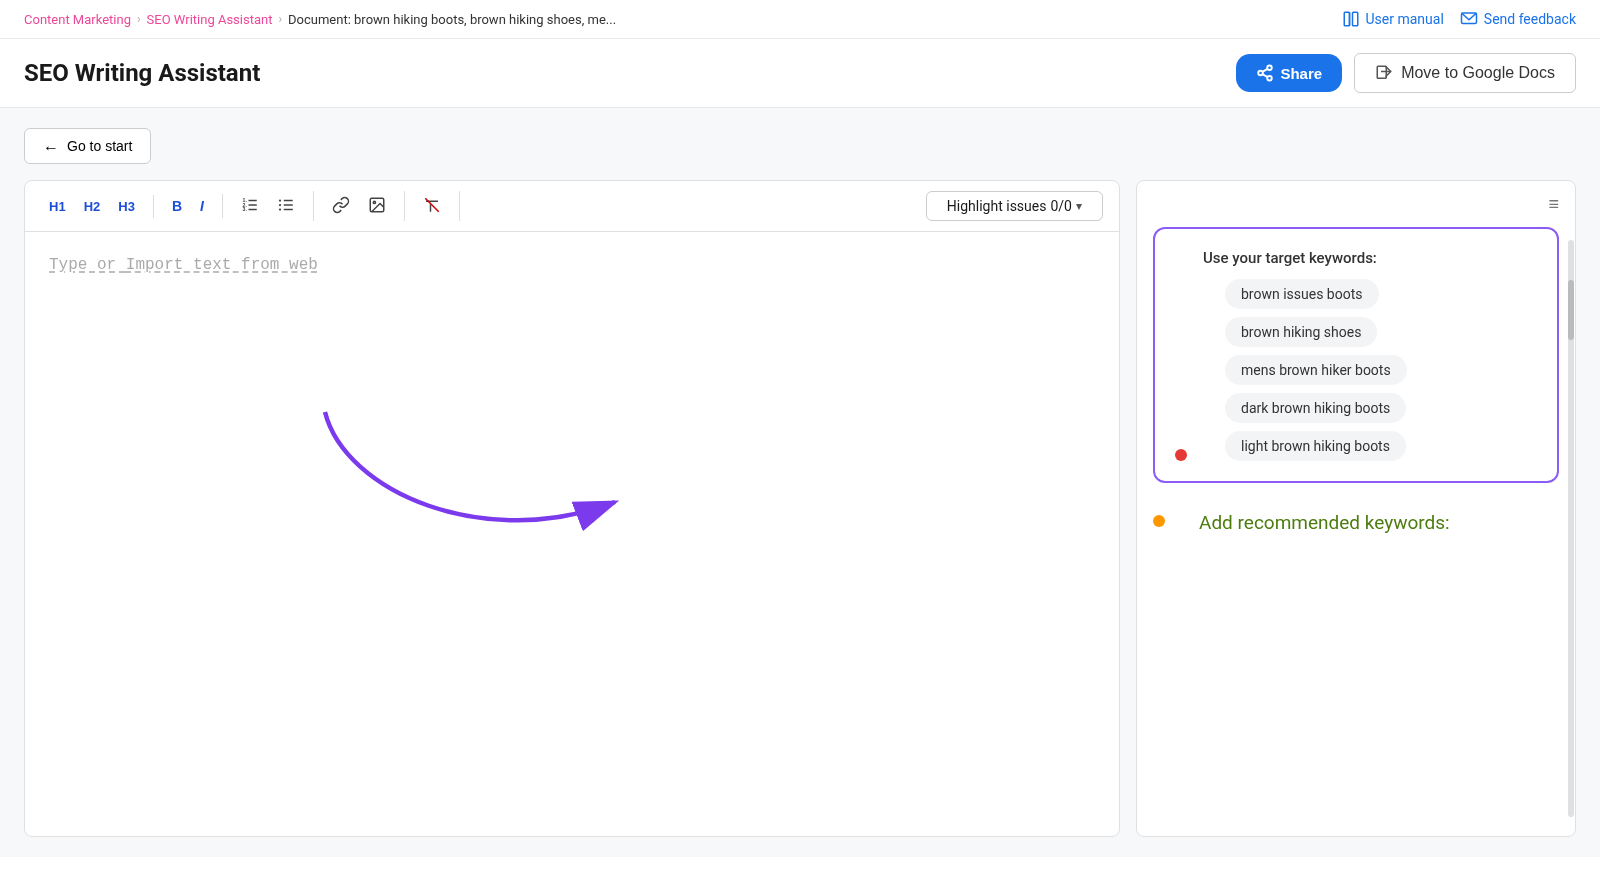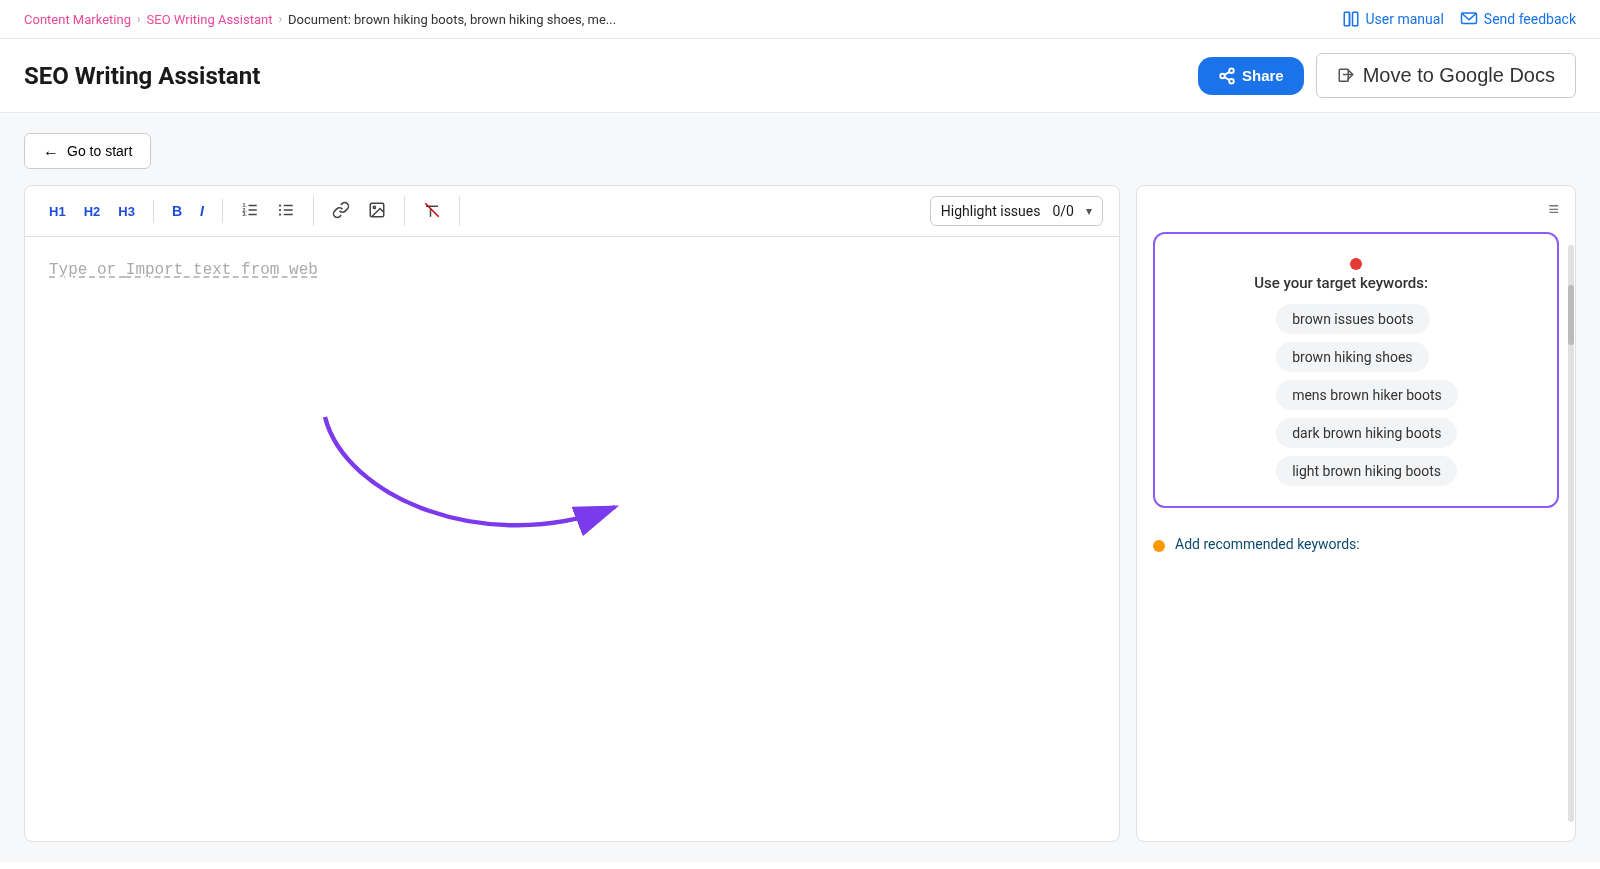--- a/index.html
+++ b/index.html
@@ -89,21 +89,21 @@
     }
     .btn-move-docs {
       display: flex;
       align-items: center;
       gap: 8px;
       background: #fff;
       color: #333;
       border: 1.5px solid #ccc;
       border-radius: 6px;
       padding: 10px 20px;
-      font-size: 20px;
+      font-size: 16px;
       font-weight: 500;
       cursor: pointer;
     }
 
     
     .main-content {
       display: flex;
       flex-direction: column;
       padding: 20px 24px;
       background: #f7f8fa;
@@ -170,26 +170,26 @@
       cursor: pointer;
       line-height: 1;
     }
     .toolbar-btn.h1 { font-size: 13px; font-weight: 700; }
     .toolbar-btn.h2 { font-size: 13px; font-weight: 700; }
     .toolbar-btn.h3 { font-size: 13px; font-weight: 700; }
     .toolbar-btn.italic { font-style: italic; }
     .highlight-dropdown {
       display: flex;
       align-items: center;
-      gap: 12px;
+      gap: 4px;
       margin-left: auto;
       background: #fff;
       border: 1px solid #ccc;
       border-radius: 6px;
-      padding: 6px 10px;
+      padding: 6px 20px;
       font-size: 14px;
       cursor: pointer;
     }
     .editor-body {
       padding: 24px;
       flex: 1;
       color: #bbb;
       font-size: 16px;
     }
     .editor-placeholder {
@@ -253,23 +253,22 @@
       text-decoration: underline;
       text-underline-offset: 3px;
     }
     .seo-edit-icon {
       color: #8b5cf6;
       font-size: 18px;
       cursor: pointer;
     }
     .keyword-section {
       display: flex;
-      align-items: center;
-      gap: 4px;
-      flex-direction: column;
+      align-items: flex-end;
+      gap: 16px;
     }
     .keyword-dot {
       width: 12px;
       height: 12px;
       border-radius: 50%;
       background: #e53935;
       margin-top: 4px;
       flex-shrink: 0;
     }
     .keyword-dot.orange {
@@ -483,21 +482,21 @@
                 <span class="keyword-chip">mens brown hiker boots</span>
                 <span class="keyword-chip">dark brown hiking boots</span>
                 <span class="keyword-chip">light brown hiking boots</span>
               </div>
             </div>
           </div>
         </div>
 
         <div class="add-keywords-section">
           <div class="keyword-dot orange"></div>
-          <span style="font-size:14px; color:#0c4a6e;">Add recommended keywords:</span>
+          <span style="font-size:19px; color:#4d7c0f;margin-left:24px;">Add recommended keywords:</span>
         </div>
       </div>
 
       <div class="sidebar-scrollbar">
         <div class="sidebar-scrollbar-thumb"></div>
       </div>
     </div>
   </div>
 </div>
 

